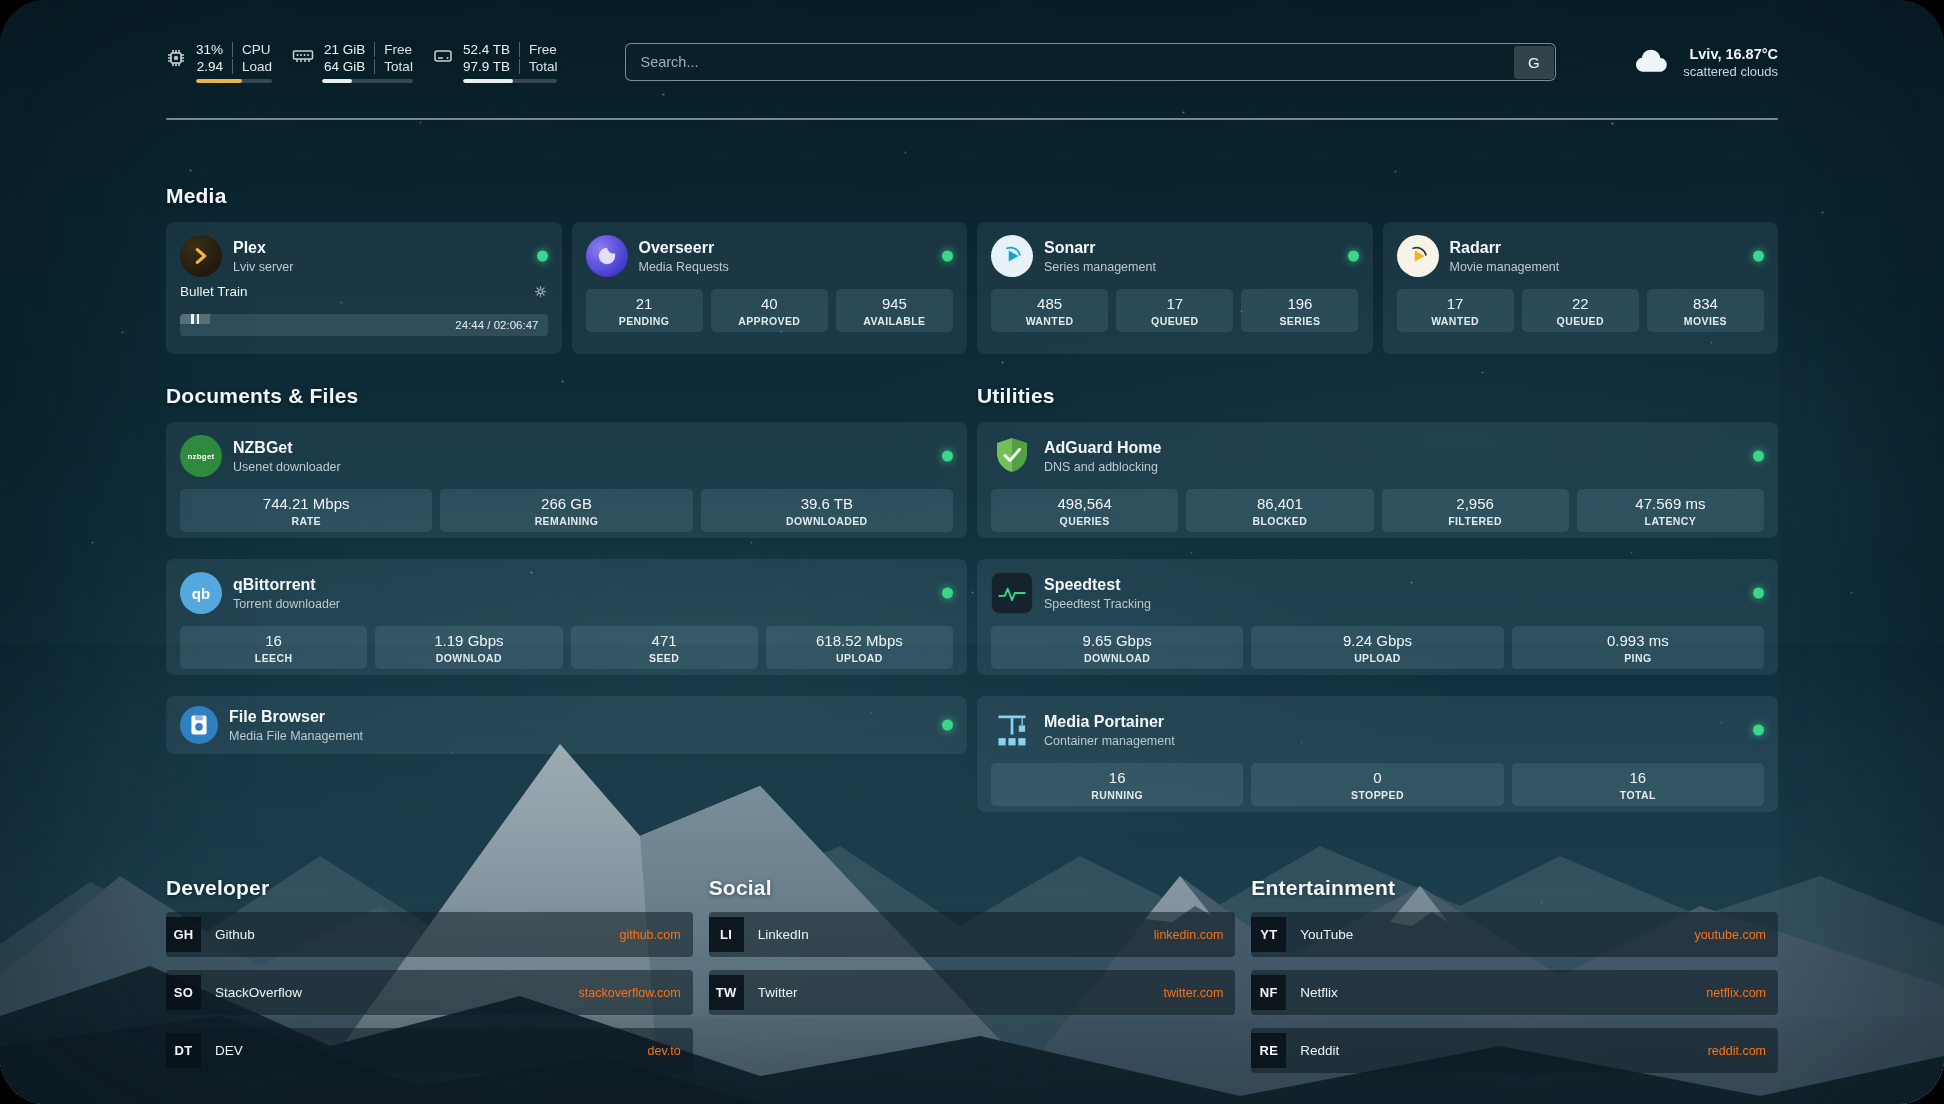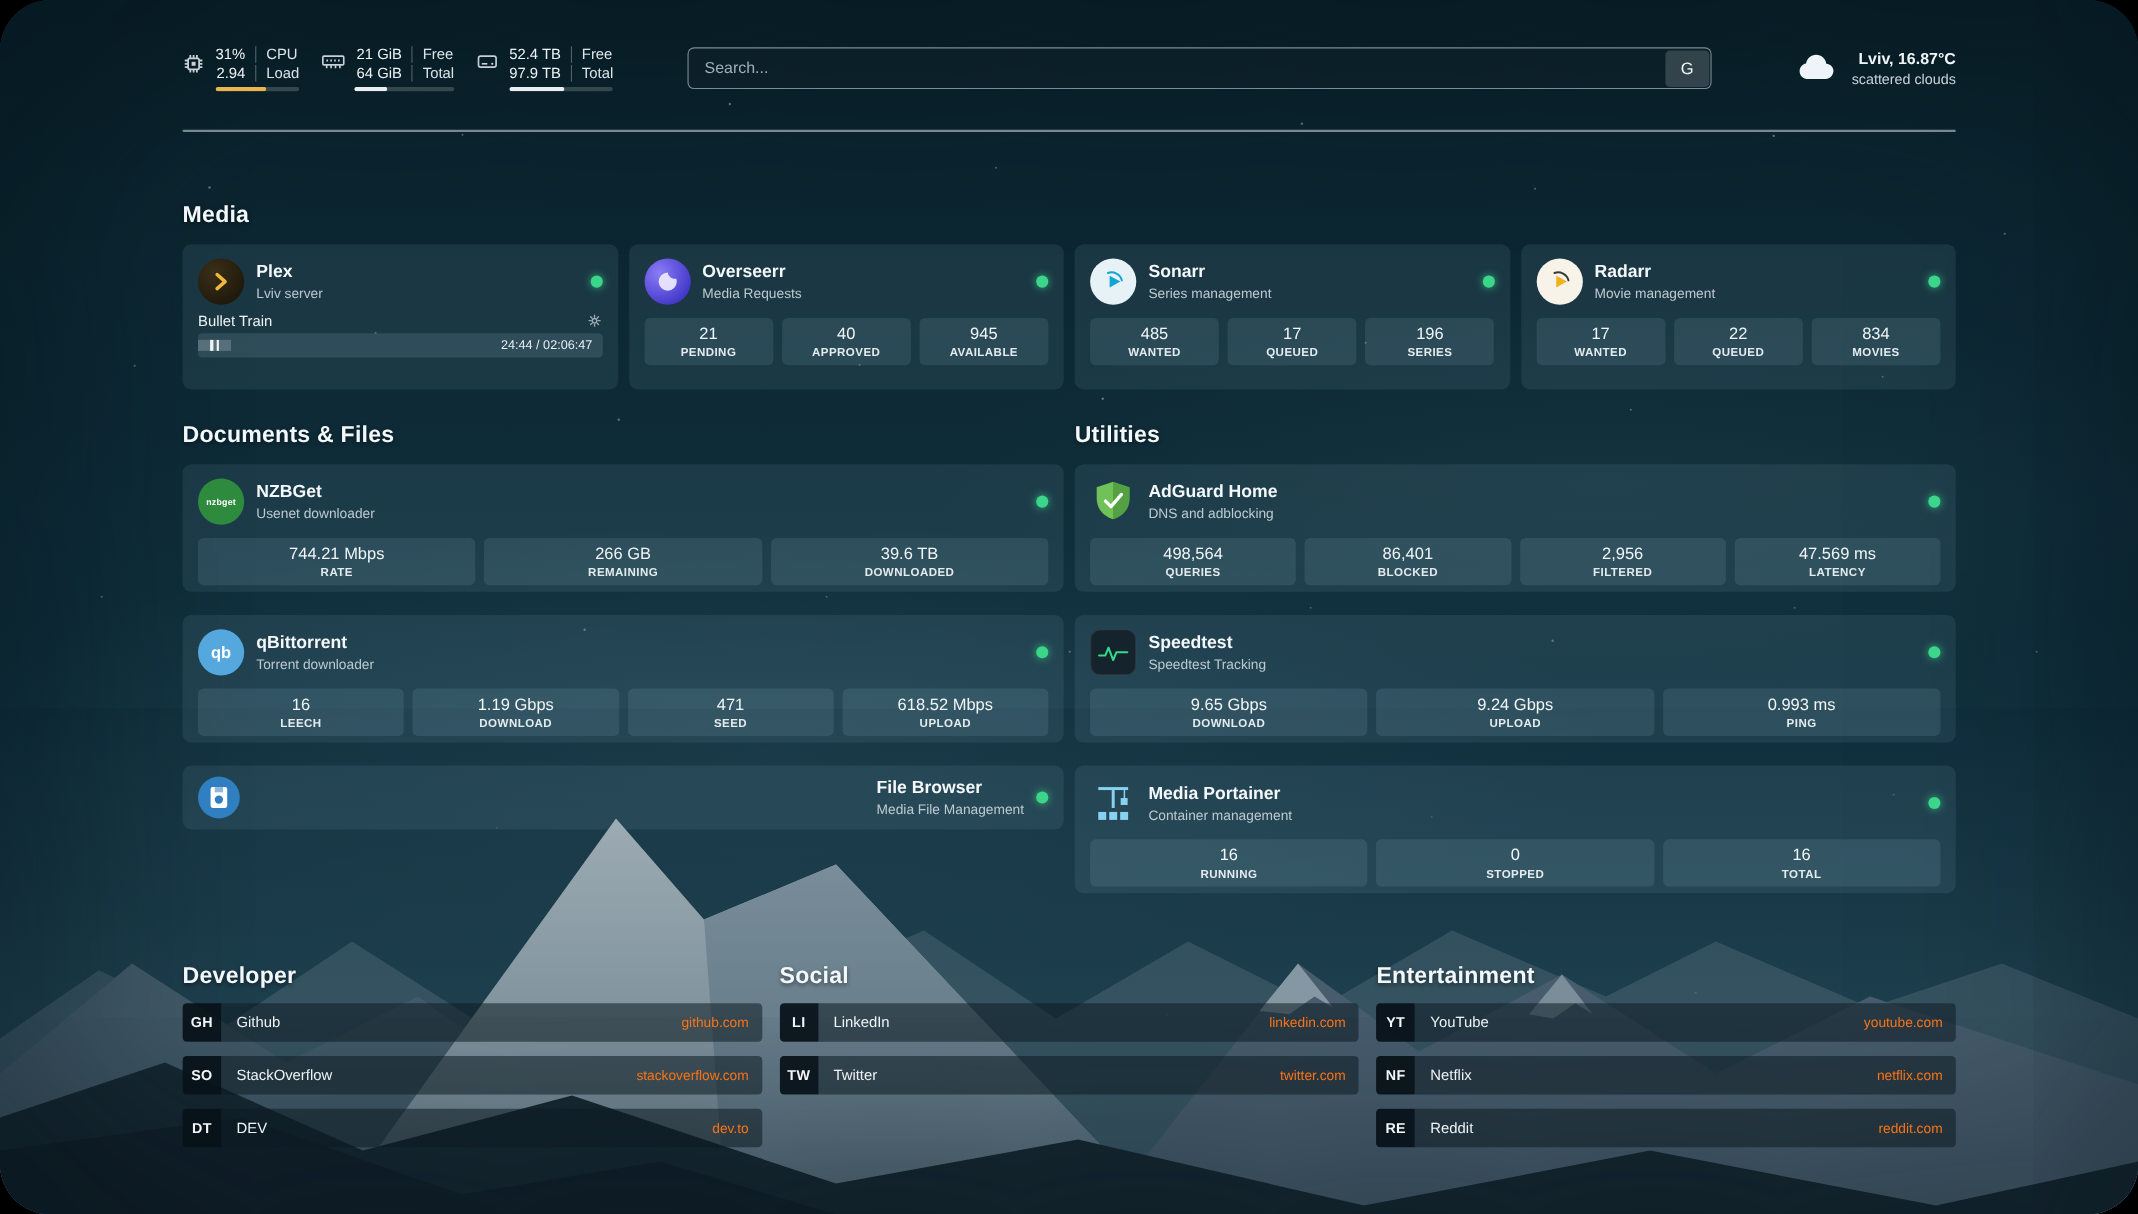--- a/index.html
+++ b/index.html
@@ -94,41 +94,41 @@
          box-shadow:0 0 8px rgba(60,214,139,.8); }
   .stats { display:grid; grid-auto-flow:column; grid-auto-columns:1fr; gap:8px; margin-top:12px; }
   .stat { background:rgba(168,205,220,0.12); border-radius:5px; text-align:center; padding:6px 4px 5px; }
   .stat-value { font-size:15px; color:#f0f5f7; }
   .stat-label { font-size:10.5px; font-weight:700; letter-spacing:.4px; color:#e3ebee; margin-top:3px; }
 
   
   .plex-media { margin-top:7px; display:flex; align-items:center; justify-content:space-between;
                 font-size:13.5px; color:#eef3f5; }
   .gear { display:flex; cursor:pointer; opacity:.8; }
-  .plex-strip { margin-top:4px; height:22px; display:flex; align-items:center; position:relative;
+  .plex-strip { margin-top:15px; height:22px; display:flex; align-items:flex-start; position:relative;
                 background:rgba(168,205,220,0.14); border-radius:4px; overflow:hidden; }
   .pause { width:30px; flex:none; background:rgba(255,255,255,0.20); display:flex; gap:3px;
            align-items:center; justify-content:center; cursor:pointer; }
   .pause i { display:block; width:2.5px; height:10px; background:#eef3f5; }
   .plex-track { flex:1; position:relative; }
   .plex-fill { position:absolute; left:0; top:0; bottom:0; background:rgba(240,246,248,0.92); }
   .plex-time { position:absolute; right:9px; top:50%; transform:translateY(-50%);
                font-size:11.5px; color:#e8eff2; }
 
   
   .two-col { margin-top:30px; display:grid; grid-template-columns:1fr 1fr; gap:10px; align-items:start; }
   .col-cards { margin-top:14px; display:flex; flex-direction:column; gap:21px; }
   .card.compact { height:58px; padding:8px 14px; display:flex; align-items:center; }
-  .card.compact .card-head { flex:1;justify-content:space-between; }
+  .card.compact .card-head { flex:1; }
   .card.compact .app-icon { width:38px; height:38px; }
 
   
   .links-grid { margin-top:64px; display:grid; grid-template-columns:1fr 1fr 1fr; gap:16px; align-items:start; }
   .link-rows { margin-top:12px; display:flex; flex-direction:column; gap:13px; }
-  .link-row { height:35px; display:flex; align-items:center; background:rgba(12,27,35,0.55);
+  .link-row { height:45px; display:flex; align-items:center; background:rgba(12,27,35,0.55);
               border-radius:4px; overflow:hidden; padding-right:12px; cursor:pointer; }
   .badge { width:35px; height:35px; flex:none; background:rgba(7,17,23,0.85);
            display:flex; align-items:center; justify-content:center;
            font-size:13px; font-weight:700; letter-spacing:.3px; color:#f2f6f8; }
   .link-name { margin-left:14px; font-size:13.5px; color:#eef3f5; }
   .link-url { margin-left:auto; font-size:12.5px; color:#f97316; }
 
   
   .plex-ic { background:radial-gradient(circle at 35% 30%, #3a2f18, #171108); }
   .ov-ic { background:radial-gradient(circle at 32% 32%, #8b7cf6, #4338ca 75%); }

